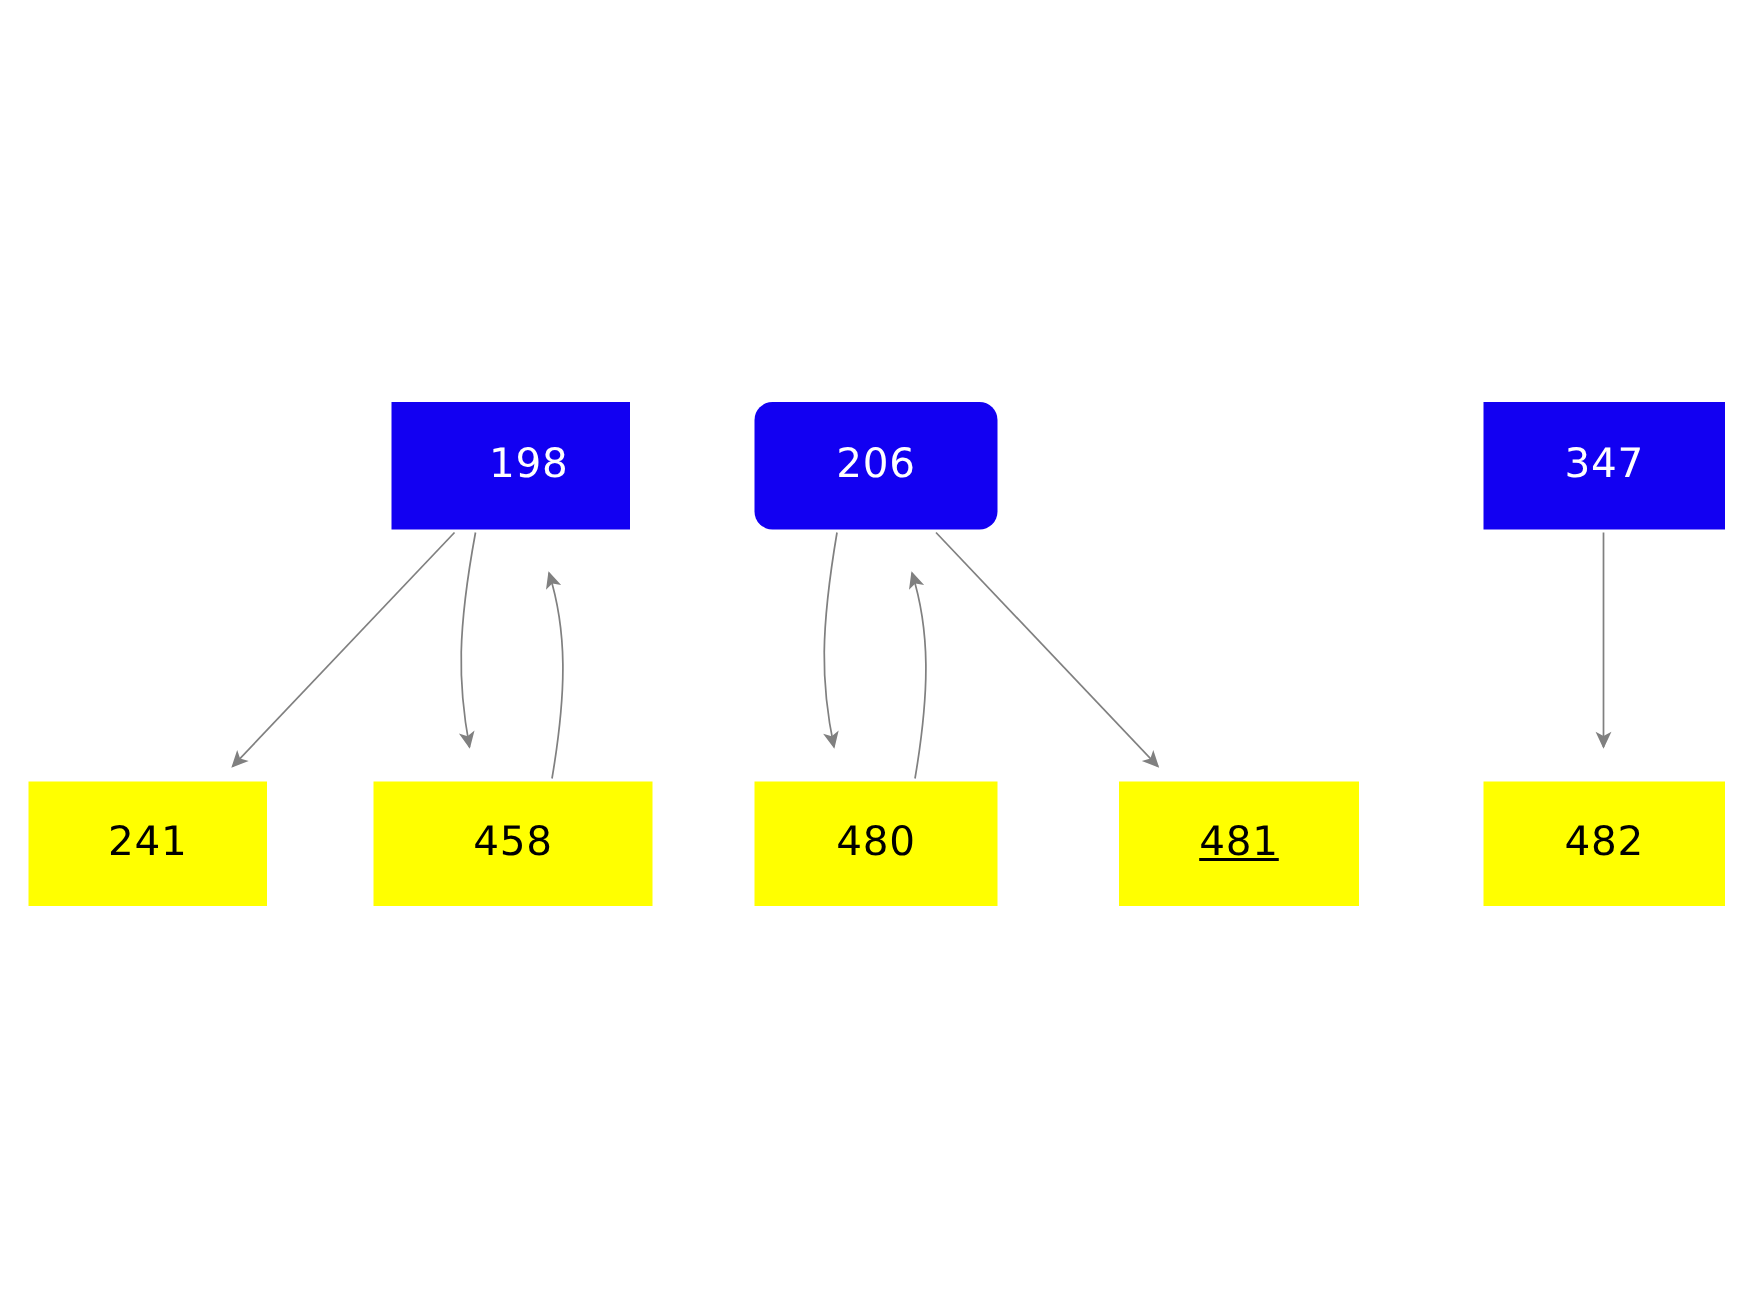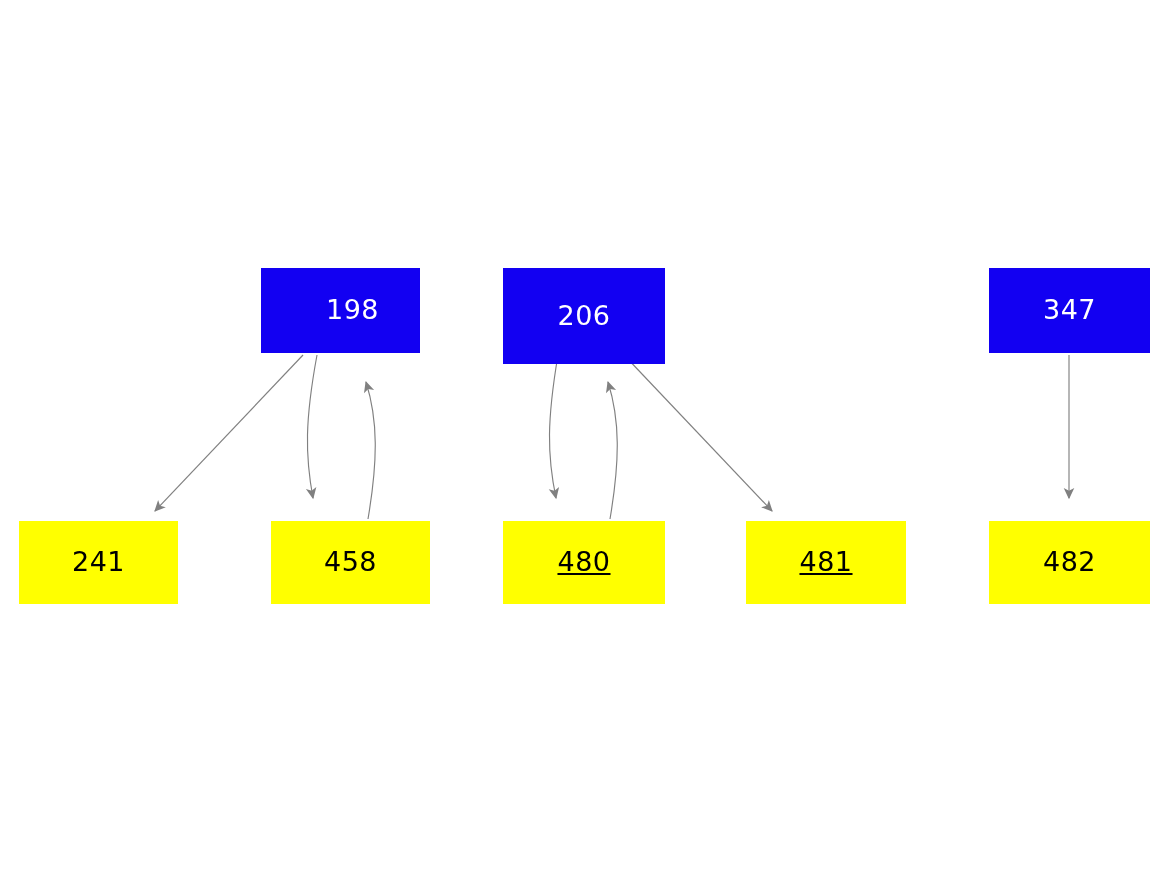--- a/index.html
+++ b/index.html
@@ -71,37 +71,37 @@
         <path d="M 610,519 C 620,460 620,420 608,382" stroke="#808080" marker-end="url(#arrowhead)"></path>
         <path d="M 624,355 L 772,511" stroke="#808080" marker-end="url(#arrowhead)"></path>
         <path d="M 1069,355 L 1069,498" stroke="#808080" marker-end="url(#arrowhead)"></path>
       </g>
   </svg>
 
   <div class="node node-blue" style="left:261px; top:268px; width:159px; height:85px;padding-left:24px;">
     <span class="node-label">198</span>
   </div>
 
-  <div class="node node-blue" style="left:503px; top:268px; width:162px; height:96px;">
+  <div class="node node-blue" style="left:503px; top:268px; width:162px; height:85px;border-radius:12px;">
     <span class="node-label">206</span>
   </div>
 
   <div class="node node-blue" style="left:989px; top:268px; width:161px; height:85px;">
     <span class="node-label">347</span>
   </div>
 
   <div class="node node-yellow" style="left:19px; top:521px; width:159px; height:83px;">
     <span class="node-label">241</span>
   </div>
 
-  <div class="node node-yellow" style="left:271px; top:521px; width:159px; height:83px;">
+  <div class="node node-yellow" style="left:249px; top:521px; width:186px; height:83px;">
     <span class="node-label">458</span>
   </div>
 
-  <div class="node node-yellow" style="left:503px; top:521px; width:162px; height:83px;text-decoration:underline;">
+  <div class="node node-yellow" style="left:503px; top:521px; width:162px; height:83px;">
     <span class="node-label">480</span>
   </div>
 
   <div class="node node-yellow" style="left:746px; top:521px; width:160px; height:83px;text-decoration:underline;">
     <span class="node-label">481</span>
   </div>
 
   <div class="node node-yellow" style="left:989px; top:521px; width:161px; height:83px;">
     <span class="node-label">482</span>
   </div>

